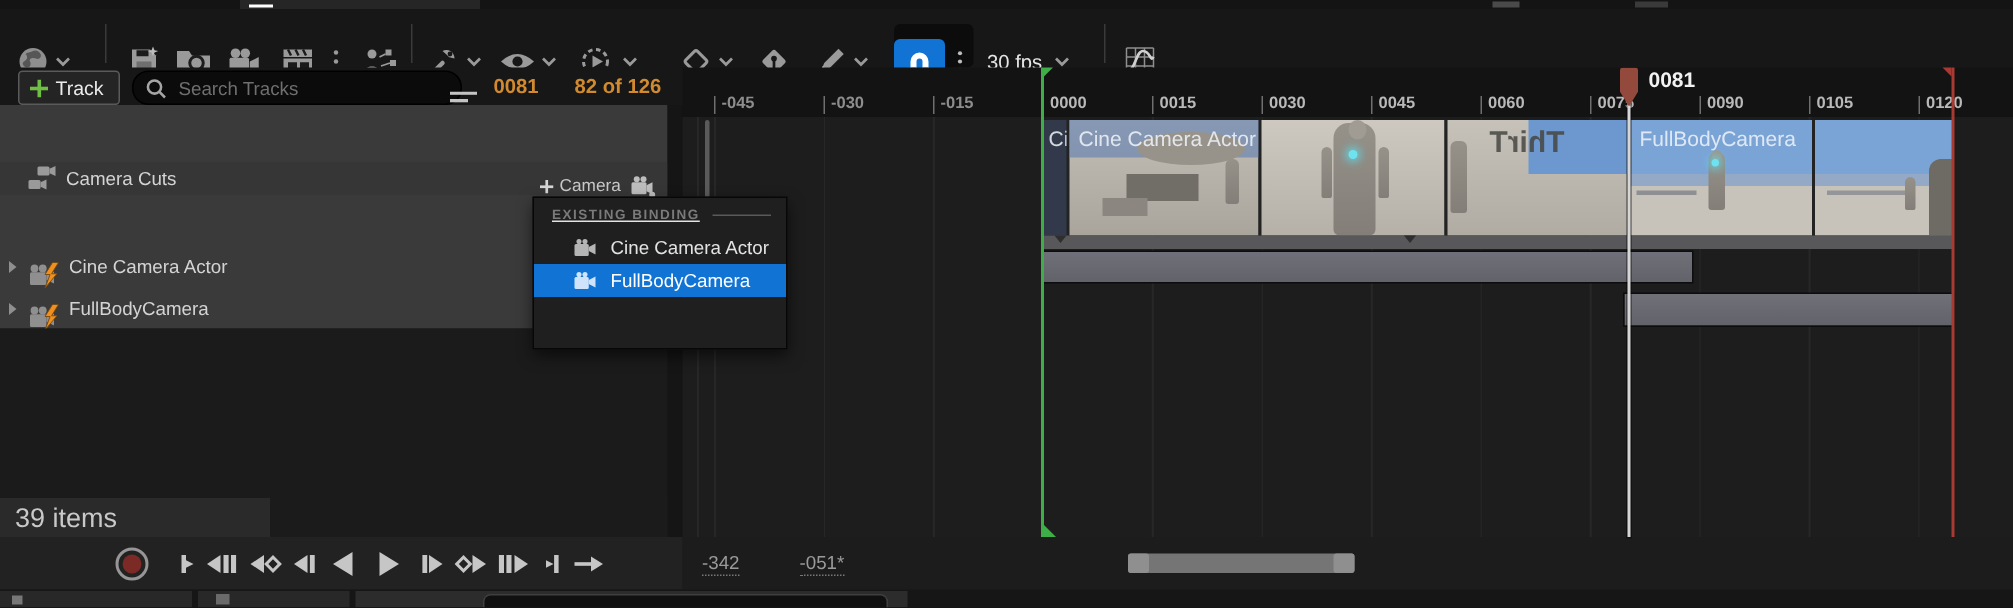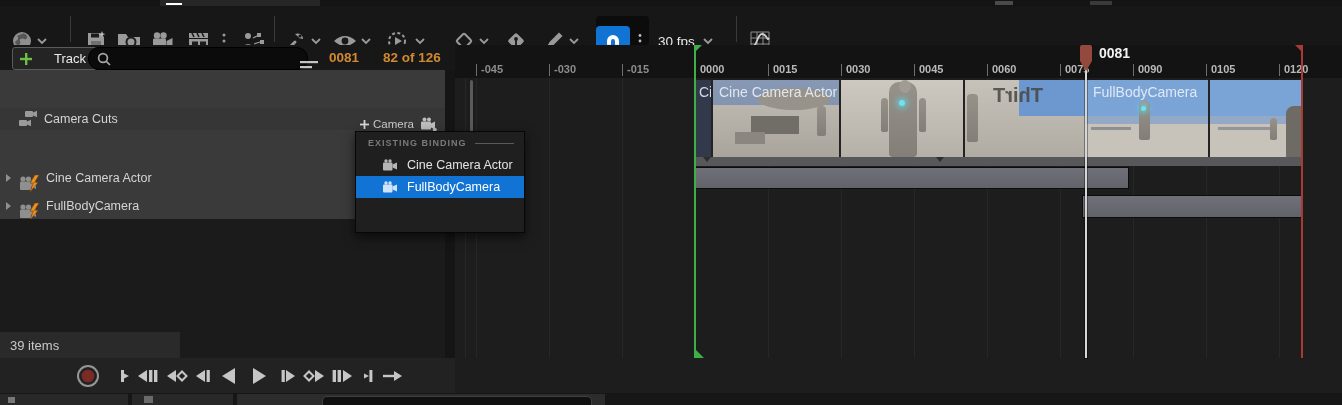--- a/index.html
+++ b/index.html
@@ -9,21 +9,21 @@
   .ico{display:inline-flex;align-items:center;justify-content:center;margin-top:10px;}
   svg{display:block;}
   
   #tabstrip{left:0;top:0;width:1342px;height:6px;background:#141414;}
   #toolbar{left:0;top:6px;width:1342px;height:39px;background:#171717;}
   .tsep{top:10px;width:1px;height:26px;background:#3a3a3a;}
   .chev{margin-left:3px;}
   
   #seqheader{left:0;top:45px;width:455px;height:25px;background:#171717;}
   #trackbtn{left:12px;top:2px;height:21px;padding:0 10px 0 7px;border:1px solid #5a5a5a;border-radius:3px;
-            background:#242424;color:#ececec;font-size:13px;display:flex;align-items:center;gap:22px;cursor:pointer;}
+            background:#242424;color:#ececec;font-size:13px;display:flex;align-items:center;gap:5px;cursor:pointer;}
   #searchpill{left:88px;top:2px;width:202px;height:21px;border-radius:11px;background:#0b0b0b;border:1px solid #000;
               display:flex;align-items:center;padding:0 8px;gap:6px;}
   #searchpill input{flex:1;background:transparent;border:0;outline:0;color:#bdbdbd;font-size:12.5px;}
   #searchpill input::placeholder{color:#6f6f6f;}
   .orange{color:#d18a2f;font-size:13.5px;font-weight:bold;}
   
   #outliner{left:0;top:70px;width:445px;height:149px;background:#3a3a3a;}
   #outliner-dark{left:0;top:219px;width:445px;height:111px;background:#1b1b1b;}
   .orow{left:0;width:445px;height:22px;display:flex;align-items:center;color:#d4d4d4;font-size:12.5px;}
   .caret{width:0;height:0;border-left:5px solid #8f8f8f;border-top:4px solid transparent;border-bottom:4px solid transparent;margin:0 7px 0 6px;}
@@ -42,21 +42,21 @@
   #tlbody{left:455px;top:78px;width:887px;height:280px;background:#1d1d1d;
           background-image:repeating-linear-gradient(to right,#272727 0 1px,transparent 1px 73px);
           background-position:21px 0;}
   .clipbar{position:absolute;background:linear-gradient(180deg,#70707a,#62626a);border:1px solid #0d0d0d;z-index:3;}
   .thumbseg{position:absolute;top:80px;height:77px;overflow:hidden;border-right:2px solid #232323;z-index:2;}
   .cliplabel{position:absolute;left:6px;top:4px;color:rgba(240,244,250,.85);font-size:14px;white-space:nowrap;z-index:4;}
   .robot{position:absolute;background:linear-gradient(180deg,#96928a,#837f78);border-radius:4px 4px 2px 2px;}
   .chestdot{position:absolute;width:6px;height:6px;border-radius:50%;background:#6fe2ef;box-shadow:0 0 6px 2px rgba(95,220,235,.8);}
   
   #itemsbar{left:0;top:330px;width:445px;height:28px;background:#1b1b1b;}
-  #itemstab{left:0;top:2px;width:180px;height:26px;background:#2a2a2a;color:#c9c9c9;font-size:13px;display:flex;align-items:center;padding-left:10px;box-sizing:border-box;}
+  #itemstab{left:0;top:2px;width:180px;height:26px;background:#2a2a2a;color:#c9c9c9;font-size:18px;display:flex;align-items:center;padding-left:10px;box-sizing:border-box;}
   #transport{left:0;top:358px;width:455px;height:35px;background:#222;display:flex;align-items:center;}
   .tbtn{display:inline-flex;align-items:center;justify-content:center;height:28px;cursor:pointer;}
   #tlfooter{left:455px;top:358px;width:887px;height:35px;background:#1c1c1c;}
   .rangefield{position:absolute;top:10px;color:#9a9a9a;font-size:12.5px;border-bottom:1px dotted #777;padding-bottom:1px;cursor:text;}
   #hscroll{left:297px;top:11px;width:151px;height:13px;background:#757575;border-radius:2px;}
   .scap{position:absolute;top:0;width:14px;height:13px;background:#8f8f8f;border-radius:2px;}
   
   #footer{left:0;top:393px;width:1342px;height:12px;background:#161616;}
   .ftile{position:absolute;top:1px;height:11px;background:#282828;}
 </style>
@@ -223,20 +223,21 @@
           <rect x="5" y="0" width="2.4" height="12" fill="#6fbf44"></rect>
           <rect x="0" y="4.8" width="12" height="2.4" fill="#6fbf44"></rect>
         </svg>
       <span>Track</span>
     </div>
     <div class="abs" id="searchpill">
       <svg width="14" height="14" viewBox="0 0 14 14">
           <circle cx="6" cy="6" r="4.4" fill="none" stroke="#a5a5a5" stroke-width="1.7"></circle>
           <path d="M9.3 9.3L13 13" stroke="#a5a5a5" stroke-width="1.7"></path>
         </svg>
+      <input placeholder="Search Tracks" style="">
     </div>
     <div class="abs ico" style="left:300px;top:6px;">
       <svg width="18" height="13" viewBox="0 0 18 13">
           <rect x="0" y="0" width="18" height="2.2" fill="#c4c4c4"></rect>
           <rect x="0" y="5" width="12" height="2.2" fill="#c4c4c4"></rect>
           <rect x="0" y="10" width="7" height="2.2" fill="#c4c4c4"></rect>
         </svg>
     </div>
     <span class="abs orange" style="left:329px;top:5px;">0081</span>
     <span class="abs orange" style="left:383px;top:5px;">82 of 126</span>
@@ -486,23 +487,31 @@
         </svg>
     </span>
     <span class="tbtn" style="margin-left:6px;">
       <svg width="22" height="14" viewBox="0 0 22 14">
           <rect x="2" y="5.8" width="12" height="2.4" fill="#c6c6c6"></rect>
           <path d="M13 2l8 5-8 5z" fill="#c6c6c6"></path>
         </svg>
     </span>
   </div>
 
+  <div class="abs" id="tlfooter">
+    <span class="rangefield" style="left:13px;">-342</span>
+    <span class="rangefield" style="left:78px;">-051*</span>
+    <div class="abs" id="hscroll">
+      <div class="scap" style="left:0;"></div>
+      <div class="scap" style="right:0;"></div>
+    </div>
+  </div>
 
   <div class="abs" id="bindmenu">
-    <div class="mrow" style="padding:0 10px 0 12px;gap:8px;">
+    <div class="mrow" style="padding:0 10px 0 12px;gap:8px;text-decoration:underline;">
       <span class="msection">EXISTING BINDING</span>
       <span style="flex:1;height:1px;background:#5a5a5a;"></span>
     </div>
     <div class="mrow" style="padding:0 10px 0 26px;gap:8px;">
       <svg width="17" height="13" viewBox="0 0 17 13">
           <circle cx="4" cy="2" r="1.7" fill="#b5b5b5"></circle>
           <circle cx="8" cy="2" r="1.7" fill="#b5b5b5"></circle>
           <rect x="1" y="3.6" width="9.5" height="8" rx="1" fill="#b5b5b5"></rect>
           <path d="M10.5 5.6l4.5-2.2v7.2l-4.5-2.2z" fill="#b5b5b5"></path>
         </svg>

